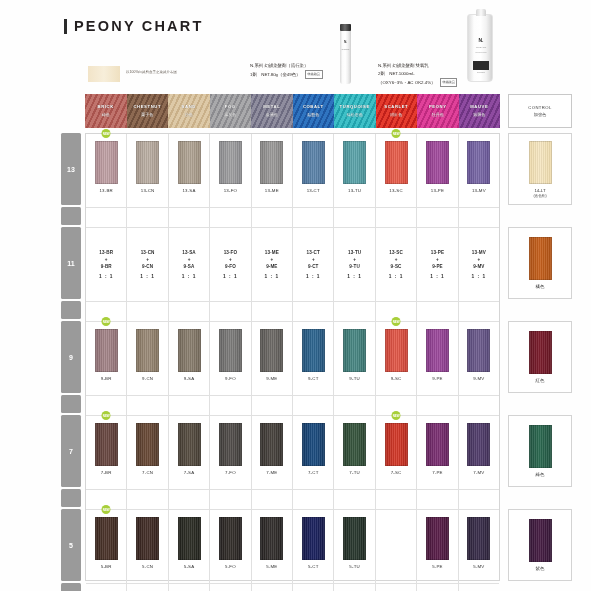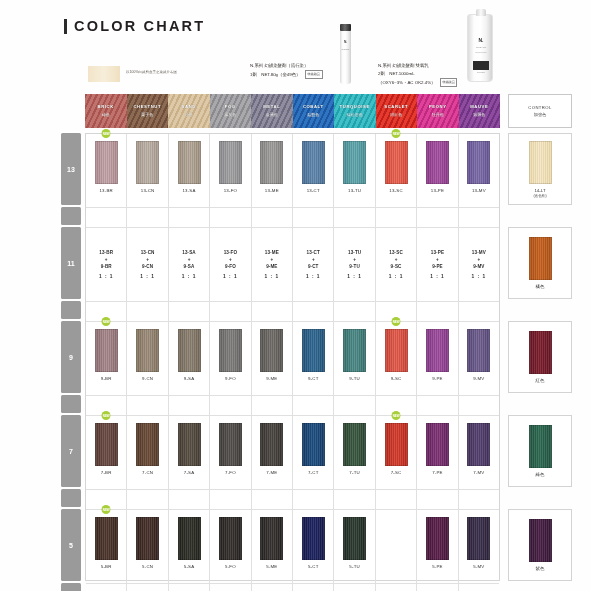--- a/index.html
+++ b/index.html
@@ -278,21 +278,21 @@
   }
   .ctrl-lbl-sub { font-size: 3.6px; color: #555; margin-top: 1px; }
 </style>
 </head>
 <body>
 
 <div id="page">
 
   <div class="title-wrap">
     <div class="title-bar"></div>
-    <div class="title-text">COLOR CHART</div>
+    <div class="title-text">PEONY CHART</div>
   </div>
 
   <div class="topstrip">
     <div class="mini-swatch"></div>
     <div class="mini-note">以100%白髮所含黑之染髮片表圖</div>
 
     <div class="prod-left">
       <div class="prod-line">N.系列 幻韻染髮劑（流行染）</div>
       <div class="prod-line">
         <span>1劑　NET.80g（全49色）</span>

